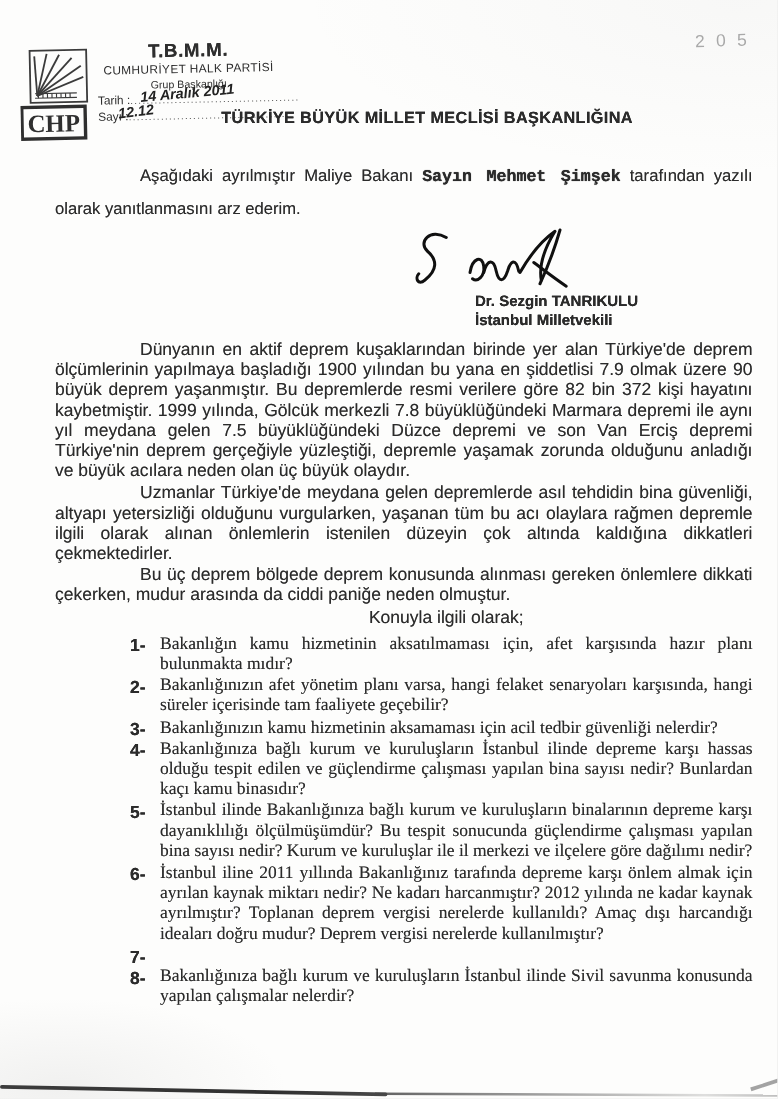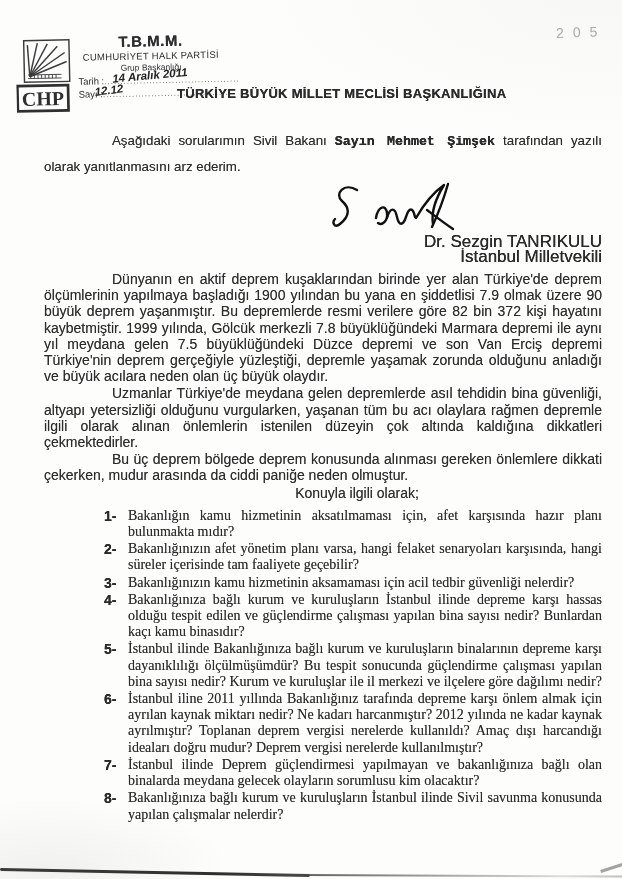--- a/index.html
+++ b/index.html
@@ -55,21 +55,21 @@
     position:absolute;left:44px;top:128px;width:558px;
     font-size:13.3px;line-height:25px;text-align:justify;
     text-indent:68px;text-shadow:0 0 .4px rgba(0,0,0,.45);
   }
   .intro b{text-shadow:0 0 .6px #000;font-family:Liberation Mono, monospace;}
 
   
   .signature-svg{position:absolute;left:332px;top:182px;width:160px;height:58px;}
   .signatory{
     position:absolute;left:380px;top:234px;width:222px;
-    text-align:right;font-weight:normal;font-size:17px;line-height:15px;
+    text-align:left;font-weight:bold;font-size:12px;line-height:15px;
     text-shadow:0 0 .5px #111;
   }
 
   
   .body{
     position:absolute;left:44px;top:271px;width:558px;
     font-size:14px;line-height:16.2px;text-align:justify;
     text-shadow:0 0 .4px rgba(0,0,0,.45);
   }
   .body p{margin:0 0 1px 0;text-indent:68px;}
@@ -141,21 +141,21 @@
       <div class="stamp-line">
         <span>Sayı :</span><span class="dots">..............................  .........</span>
         <span class="hand sayi">12.12</span>
       </div>
     </div>
   </div>
 
   <div class="doc-title">TÜRKİYE BÜYÜK MİLLET MECLİSİ BAŞKANLIĞINA</div>
 
   <div class="intro">
-    <span>Aşağıdaki sorularımın Sivil Bakanı </span><b>Sayın Mehmet Şimşek</b><span> tarafından yazılı olarak yanıtlanmasını arz ederim.</span>
+    <span>Aşağıdaki ayrılmıştır Maliye Bakanı </span><b>Sayın Mehmet Şimşek</b><span> tarafından yazılı olarak yanıtlanmasını arz ederim.</span>
   </div>
 
   <svg class="signature-svg" viewBox="0 0 160 58">
     <g fill="none" stroke="#101010" stroke-width="2.4" stroke-linecap="round" stroke-linejoin="round">
       <path d="M25,8 C12,0 2,12 10,19 C18,26 18,34 8,42 C2,47 0,40 3,37"></path>
       <path d="M44,36 C46,24 54,22 55,31 C56,39 50,44 46,41"></path>
       <path d="M55,36 c3,-11 8,-11 10,-1 c2,9 6,9 9,0 c3,-10 7,-10 9,0"></path>
       <path d="M84,36 C92,22 102,10 112,3 C104,16 99,30 101,42"></path>
       <path d="M95,28 C103,34 112,41 121,47"></path>
       <path d="M116,2 C112,16 106,32 100,45"></path>
@@ -193,21 +193,20 @@
       <div class="q">
         <span class="marker">5-</span>
         <span class="qtext">İstanbul ilinde Bakanlığınıza bağlı kurum ve kuruluşların binalarının depreme karşı dayanıklılığı ölçülmüşümdür? Bu tespit sonucunda güçlendirme çalışması yapılan bina sayısı nedir? Kurum ve kuruluşlar ile il merkezi ve ilçelere göre dağılımı nedir?</span>
       </div>
       <div class="q">
         <span class="marker">6-</span>
         <span class="qtext">İstanbul iline 2011 yıllında Bakanlığınız tarafında depreme karşı önlem almak için ayrılan kaynak miktarı nedir? Ne kadarı harcanmıştır? 2012 yılında ne kadar kaynak ayrılmıştır? Toplanan deprem vergisi nerelerde kullanıldı? Amaç dışı harcandığı ideaları doğru mudur? Deprem vergisi nerelerde kullanılmıştır?</span>
       </div>
       <div class="q">
         <span class="marker">7-</span>
-        <span class="qtext">İstanbul ilinde Deprem güçlendirmesi yapılmayan ve bakanlığınıza bağlı olan binalarda meydana gelecek olayların sorumlusu kim olacaktır?</span>
       </div>
       <div class="q">
         <span class="marker">8-</span>
         <span class="qtext">Bakanlığınıza bağlı kurum ve kuruluşların İstanbul ilinde Sivil savunma konusunda yapılan çalışmalar nelerdir?</span>
       </div>
     </div>
   </div>
 
   <div class="scan-line-a"></div>
   <div class="scan-line-b"></div>

